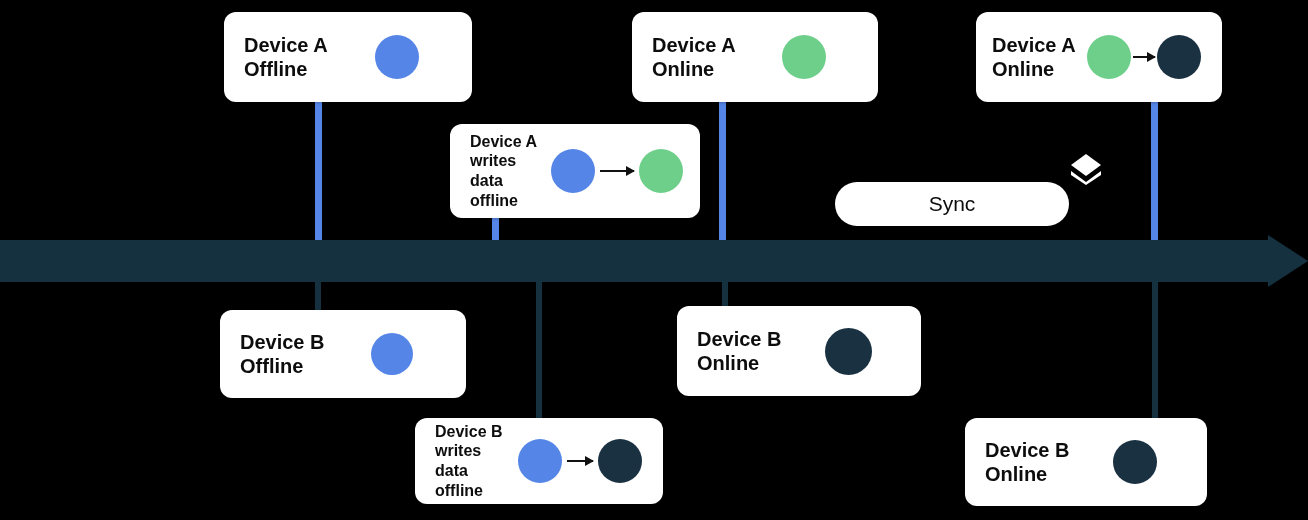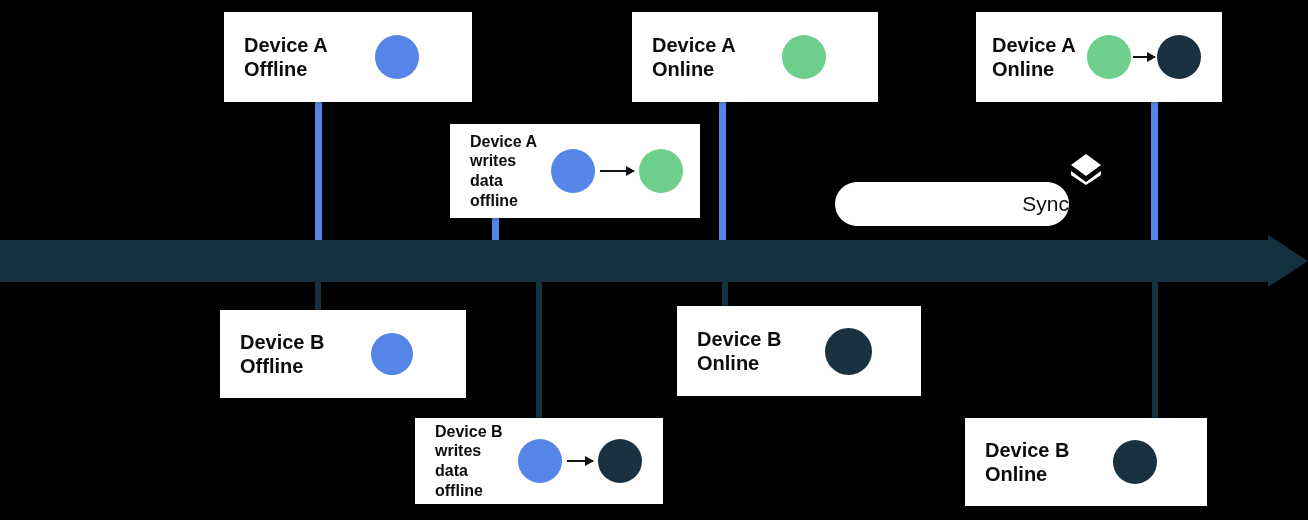--- a/index.html
+++ b/index.html
@@ -35,21 +35,21 @@
   .conn {
     position: absolute;
   }
   .conn.up   { background: #5585e7; }
   .conn.down { background: #15303f; }
 
   
   .card {
     position: absolute;
     background: #ffffff;
-    border-radius: 0;
+    border-radius: 12px;
     display: flex;
     align-items: center;
     padding: 0 20px;
     gap: 14px;
     box-shadow: 0 1px 3px rgba(0,0,0,0.25);
   }
   .card-label {
     color: #0d0d0d;
     font-weight: bold;
     line-height: 1.22;
@@ -94,21 +94,21 @@
     border-left: 9px solid #111111;
   }
 
   
   .sync-pill {
     position: absolute;
     background: #ffffff;
     border-radius: 24px;
     display: flex;
     align-items: center;
-    justify-content: flex-end;
+    justify-content: center;
     color: #0d0d0d;
     font-size: 21px;
   }
   .layers-icon {
     position: absolute;
     width: 36px; height: 34px;
   }
 </style>
 </head>
 <body>

